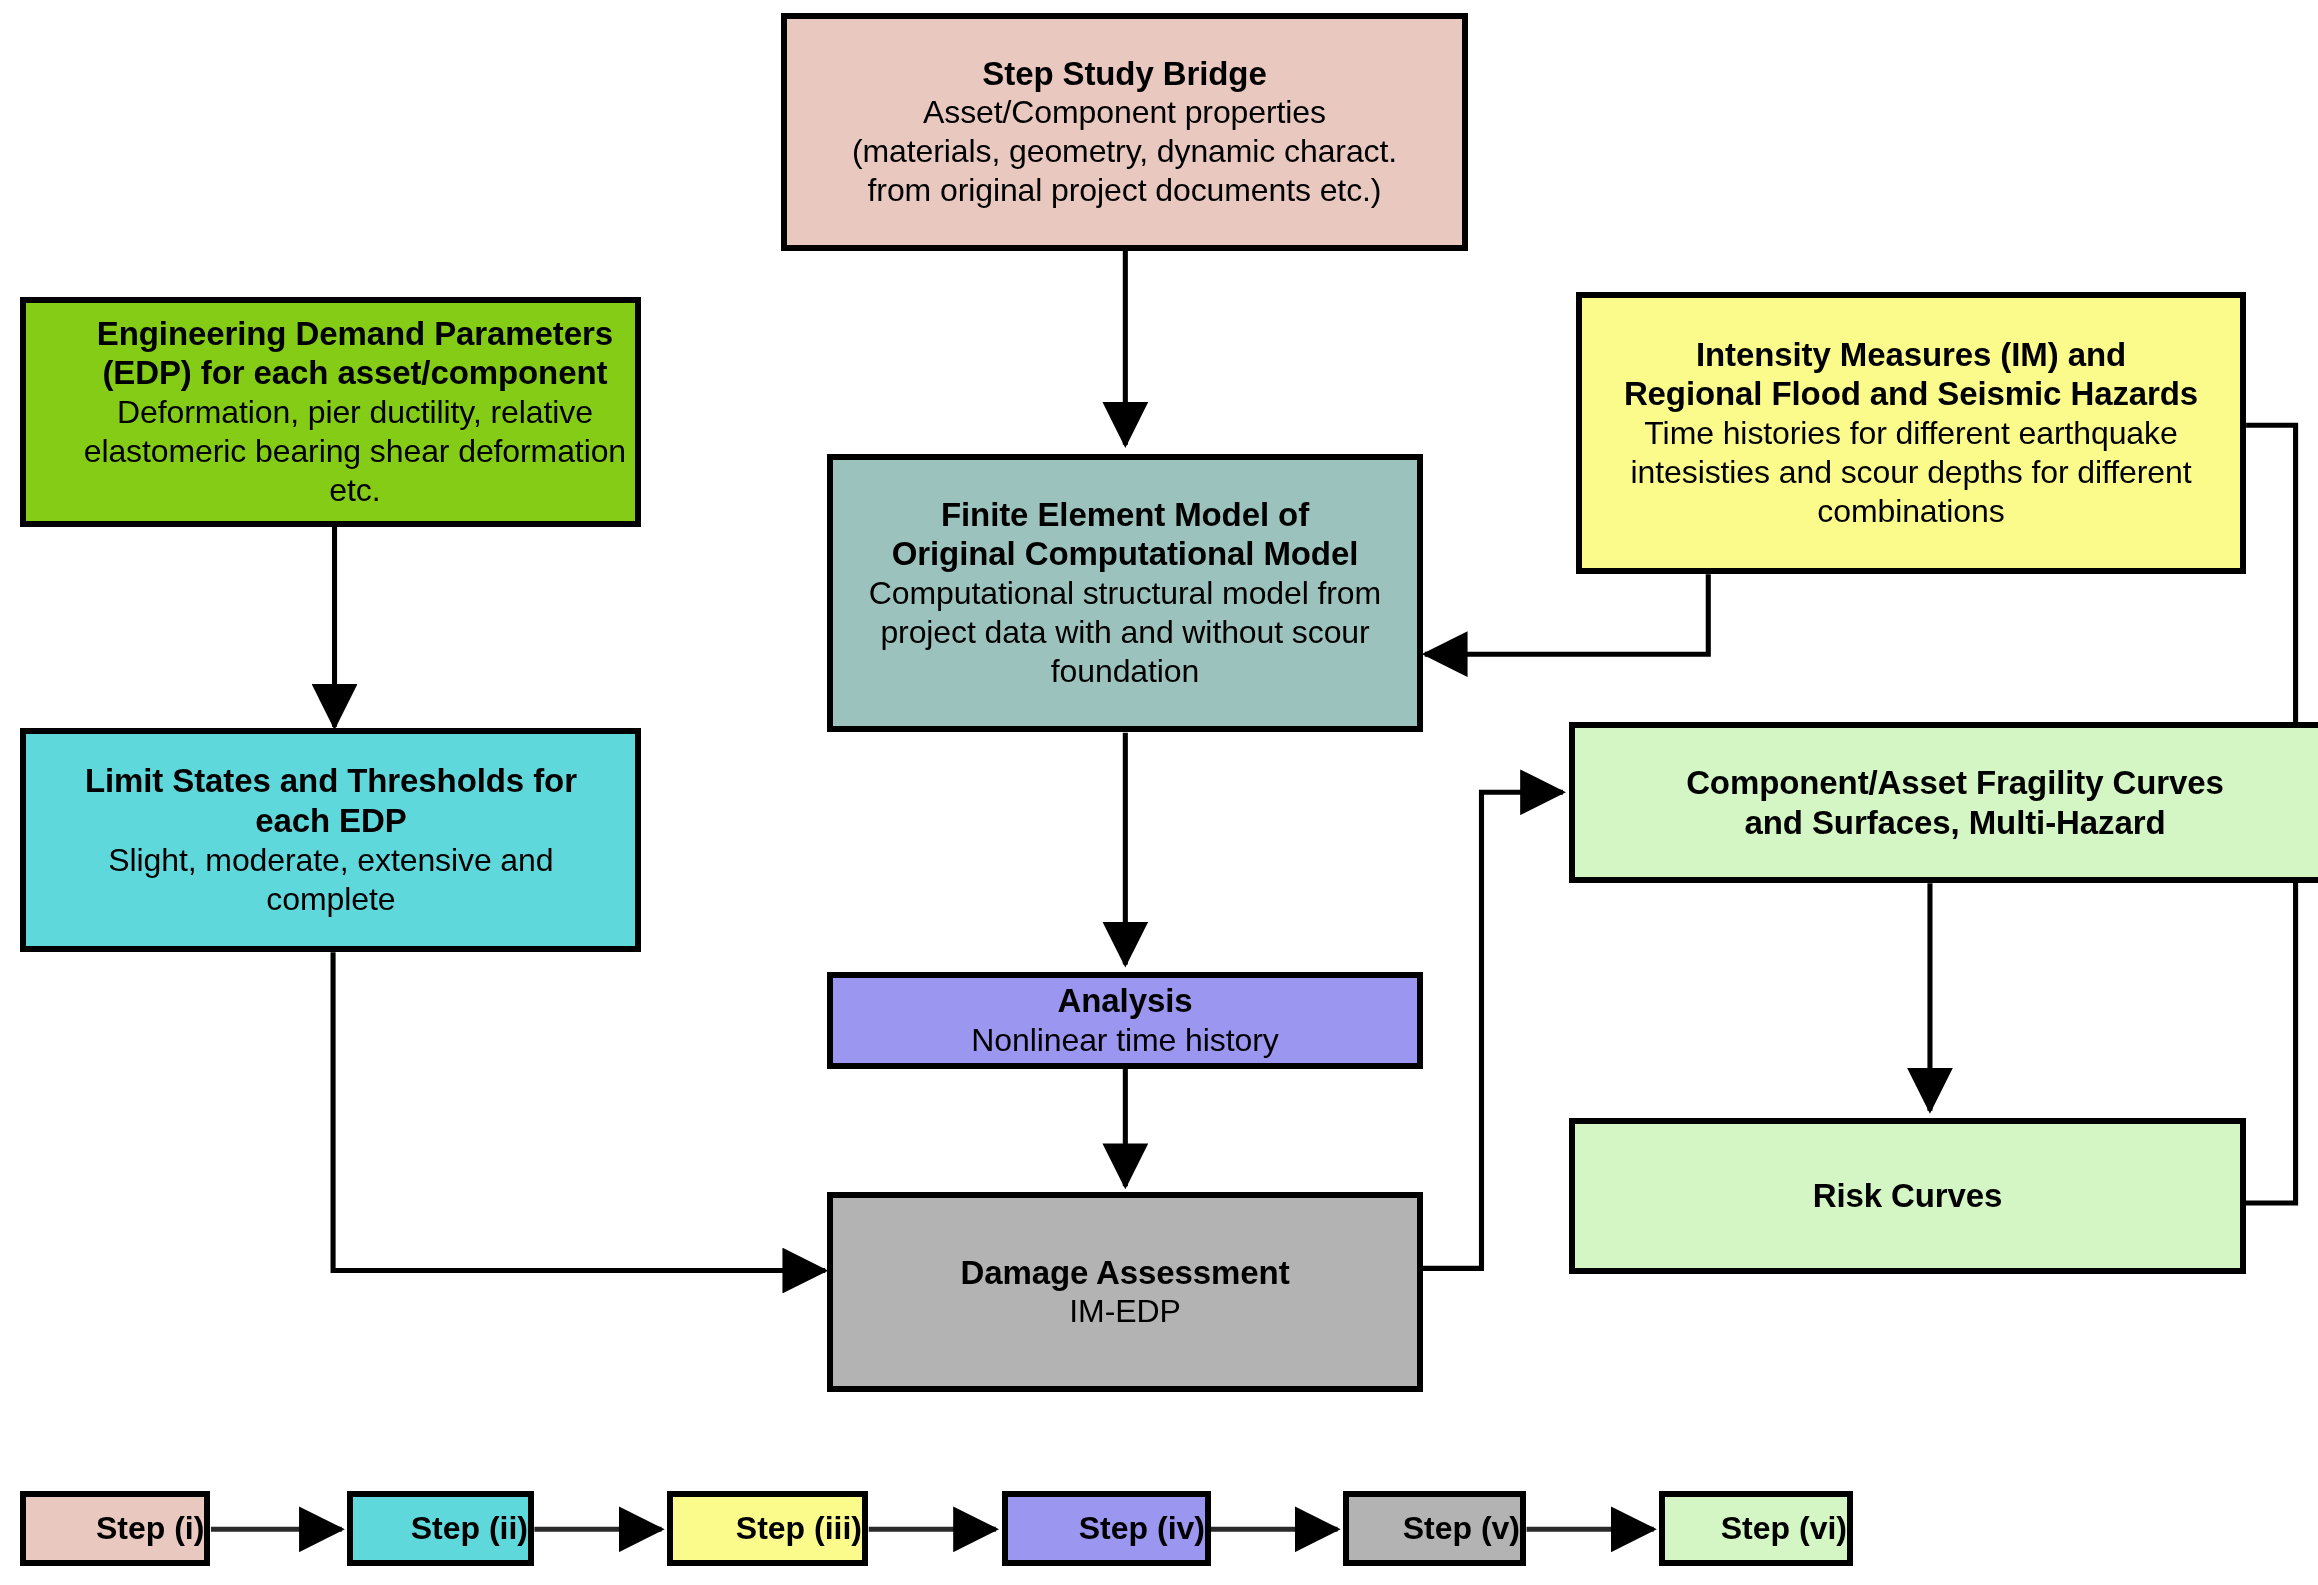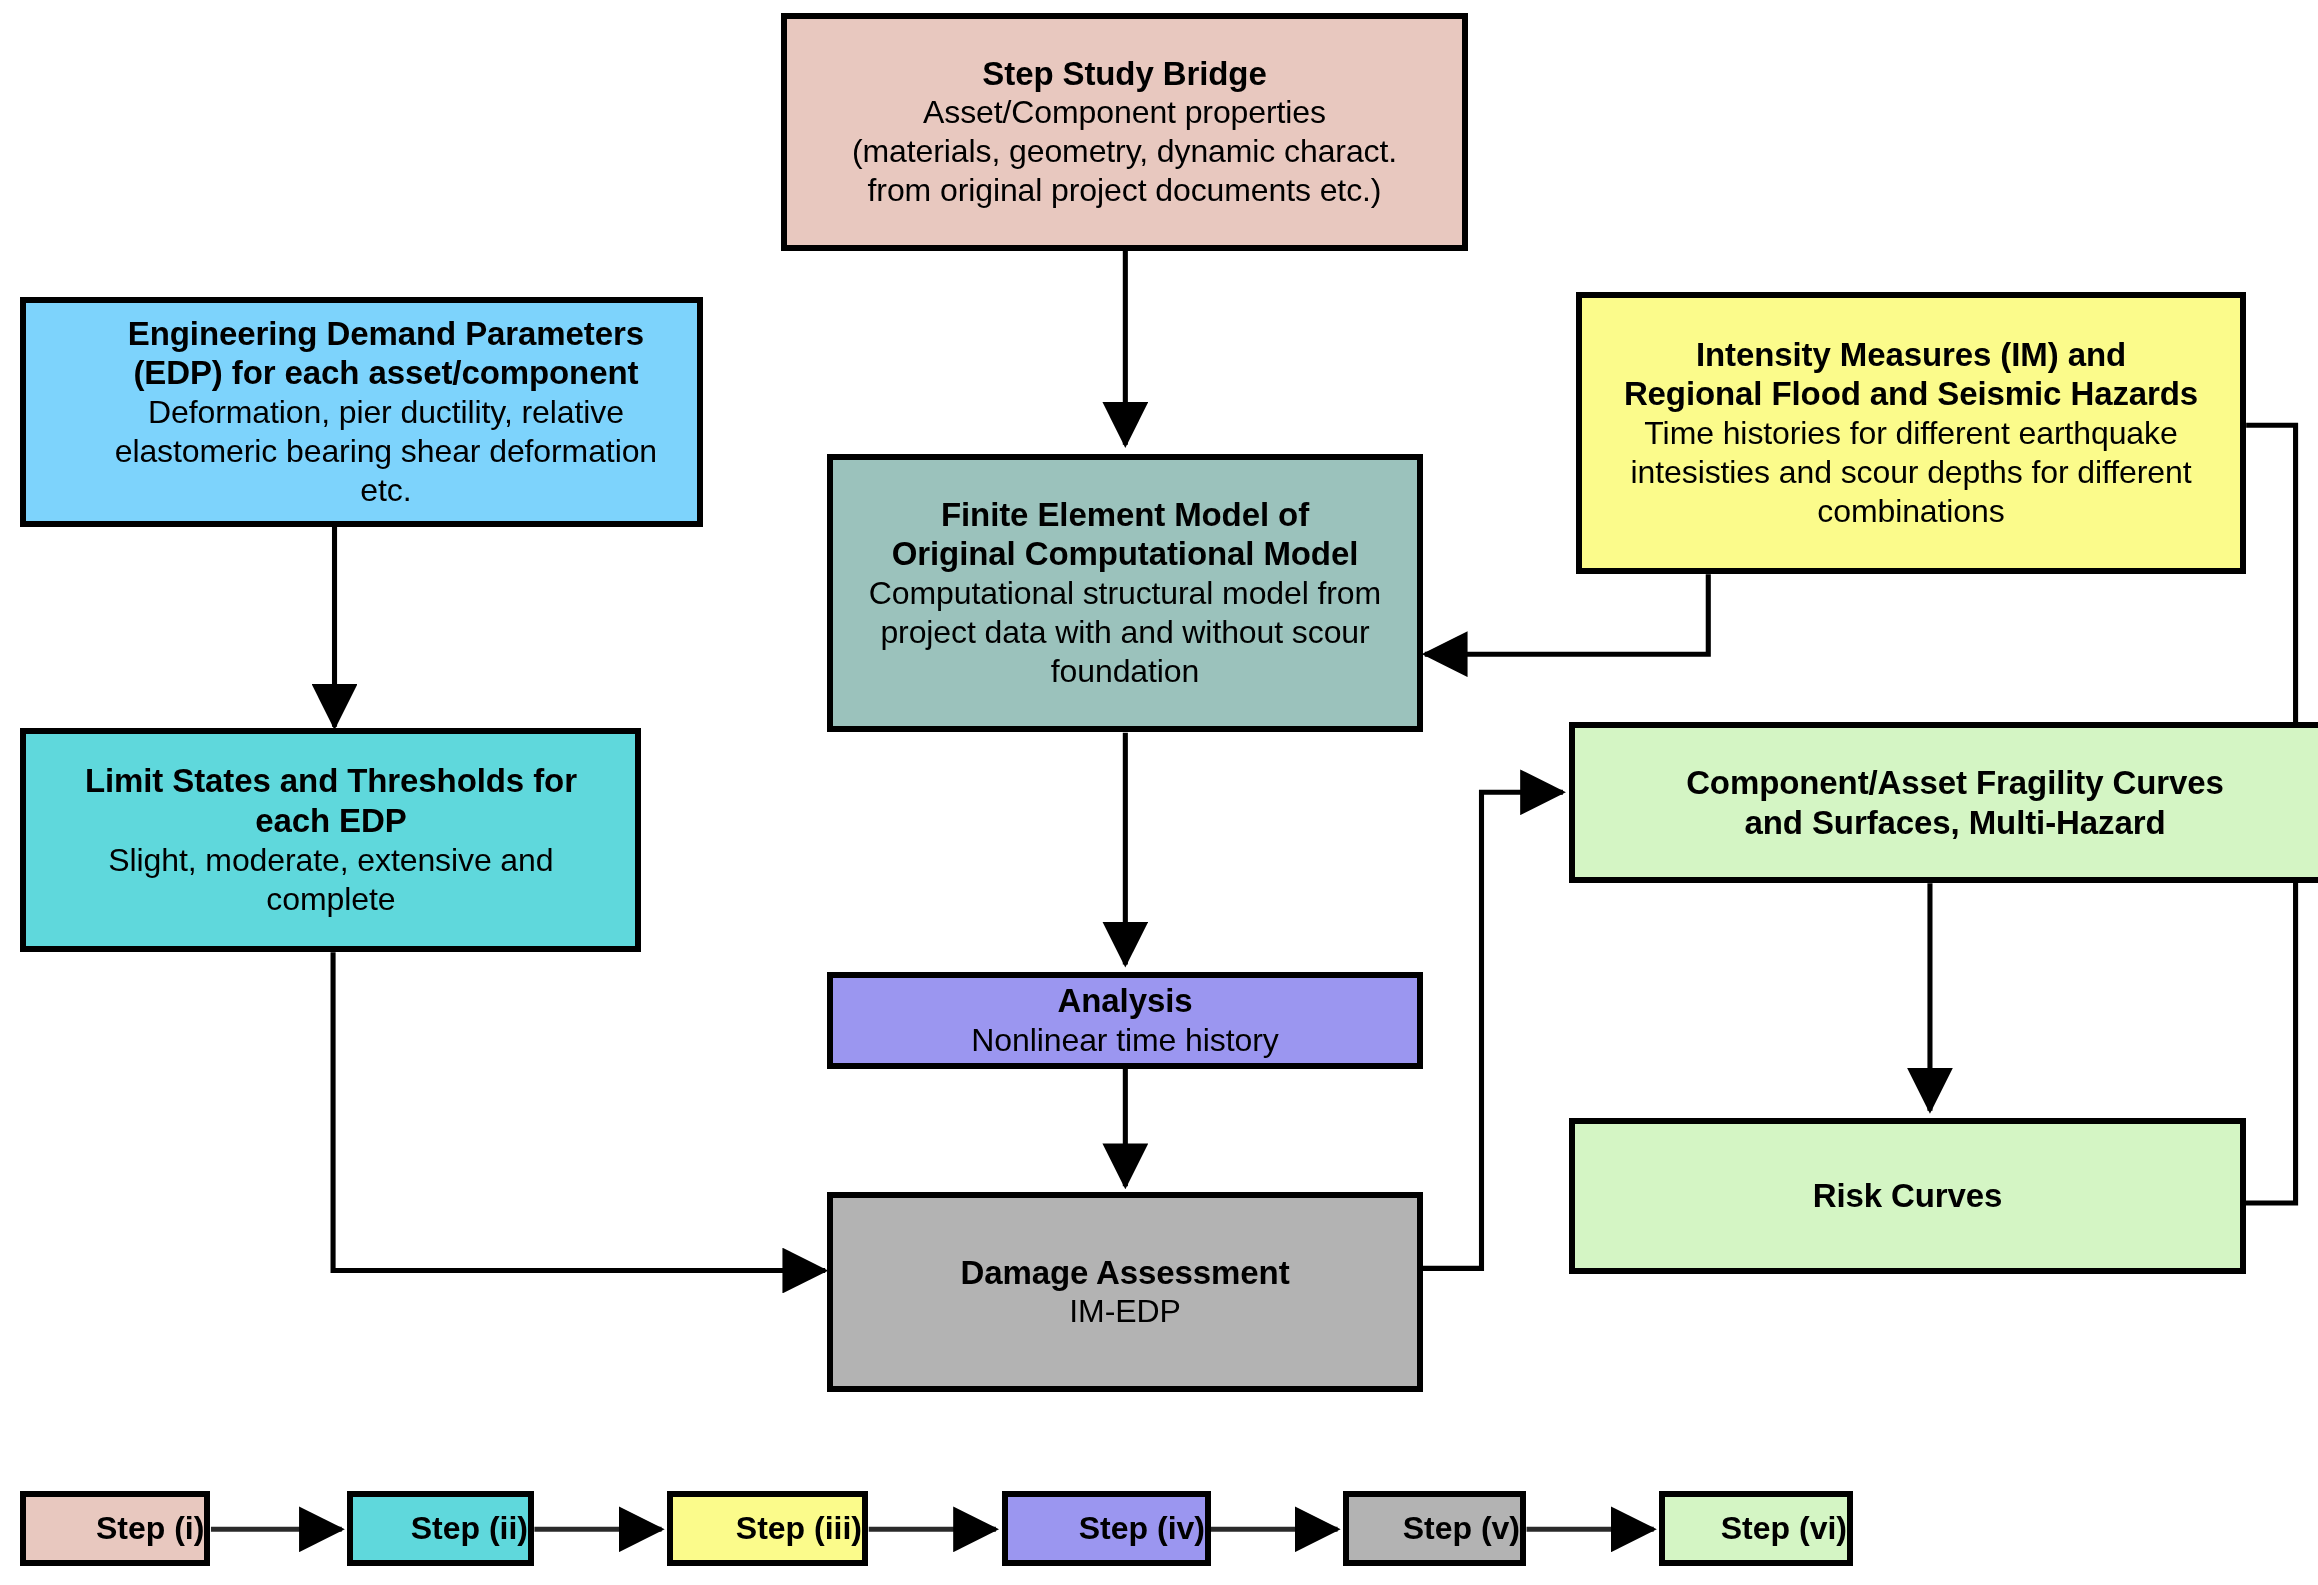--- a/index.html
+++ b/index.html
@@ -101,21 +101,21 @@
     <path d="M2100,2104 L2275,2104" stroke="#2a2a2a" stroke-width="7" fill="none" marker-end="url(#ah)"></path>
   </svg>
 
   <div class="node" style="left:781px; top:13px; width:687px; height:238px; background:#e8c8bf;">
     <div class="ttl">Step Study Bridge</div>
     <div class="sub">Asset/Component properties</div>
     <div class="sub">(materials, geometry, dynamic charact.</div>
     <div class="sub">from original project documents etc.)</div>
   </div>
 
-  <div class="node" style="left:20.4px; top:297px; width:683px; height:230px; background:#7dd3fc;padding-left:48px;">
+  <div class="node" style="left:20.4px; top:297px; width:621px; height:230px; background:#84cc16;padding-left:48px;">
     <div class="ttl">Engineering Demand Parameters</div>
     <div class="ttl">(EDP) for each asset/component</div>
     <div class="sub">Deformation, pier ductility, relative</div>
     <div class="sub">elastomeric bearing shear deformation</div>
     <div class="sub">etc.</div>
   </div>
 
   <div class="node" style="left:20.4px; top:728px; width:621px; height:224px; background:#5fd8dc;">
     <div class="ttl">Limit States and Thresholds for</div>
     <div class="ttl">each EDP</div>

